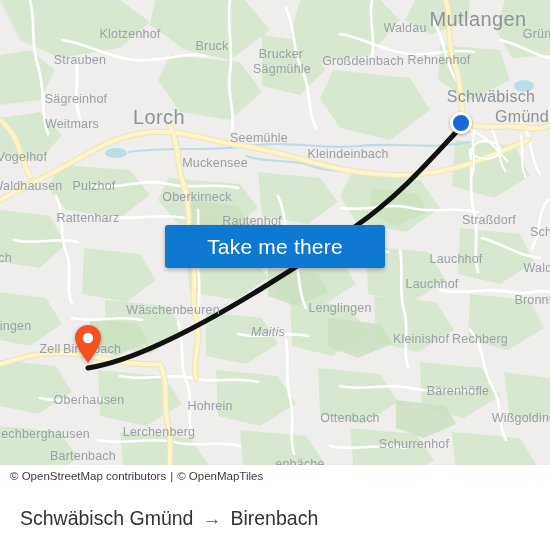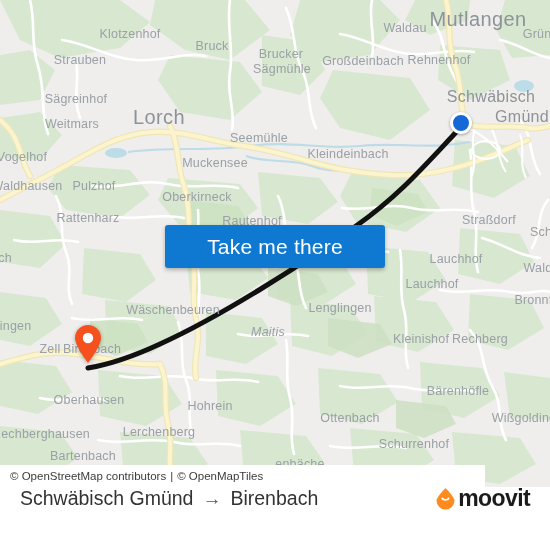--- a/index.html
+++ b/index.html
@@ -82,21 +82,21 @@
     display: flex;
     align-items: center;
     justify-content: center;
   }
 
   
   #attribution {
     position: absolute;
     left: 0;
     top: 465px;
-    width: 485px;
+    width: 550px;
     height: 22px;
     background: #ffffff;
     display: flex;
     align-items: center;
     padding-left: 10px;
     box-sizing: border-box;
     font-size: 11.5px;
     color: #3c3c3c;
   }
   #attribution .sep { margin: 0 4px; color: #3c3c3c; }
@@ -104,21 +104,21 @@
 
   
   #footer {
     position: absolute;
     left: 0;
     top: 487px;
     width: 550px;
     height: 63px;
     background: #ffffff;
     display: flex;
-    align-items: flex-start;
+    align-items: center;
     justify-content: space-between;
     padding: 0 20px 0 20px;
     box-sizing: border-box;
   }
   #route-title {
     display: flex;
     align-items: center;
     gap: 9px;
     font-size: 19.5px;
     color: #333333;
@@ -355,23 +355,14 @@
       <a href="#">© OpenMapTiles</a>
     </div>
   </div>
 
   <div id="footer">
     <div id="route-title">
       <span>Schwäbisch Gmünd</span>
       <span id="route-arrow">→</span>
       <span>Birenbach</span>
     </div>
-    <div id="brand">
-      <span style="display:inline-block;line-height:0;">
-        <svg width="21" height="22" viewBox="0 0 21 22">
-          <path d="M10.5,21 C10.5,21 19.5,11.8 19.5,8.4 A9,9 0 1 0 1.5,8.4 C1.5,11.8 10.5,21 10.5,21 Z" fill="#ff8b1f" transform="rotate(180 10.5 10.5)"></path>
-          <path d="M7.4,10.4 C8.2,12.4 12.8,12.4 13.6,10.4" stroke="#ffffff" stroke-width="1.9" fill="none" stroke-linecap="round"></path>
-        </svg>
-      </span>
-      <span id="brand-name">moovit</span>
-    </div>
   </div>
 </div>
 
 </body></html>

